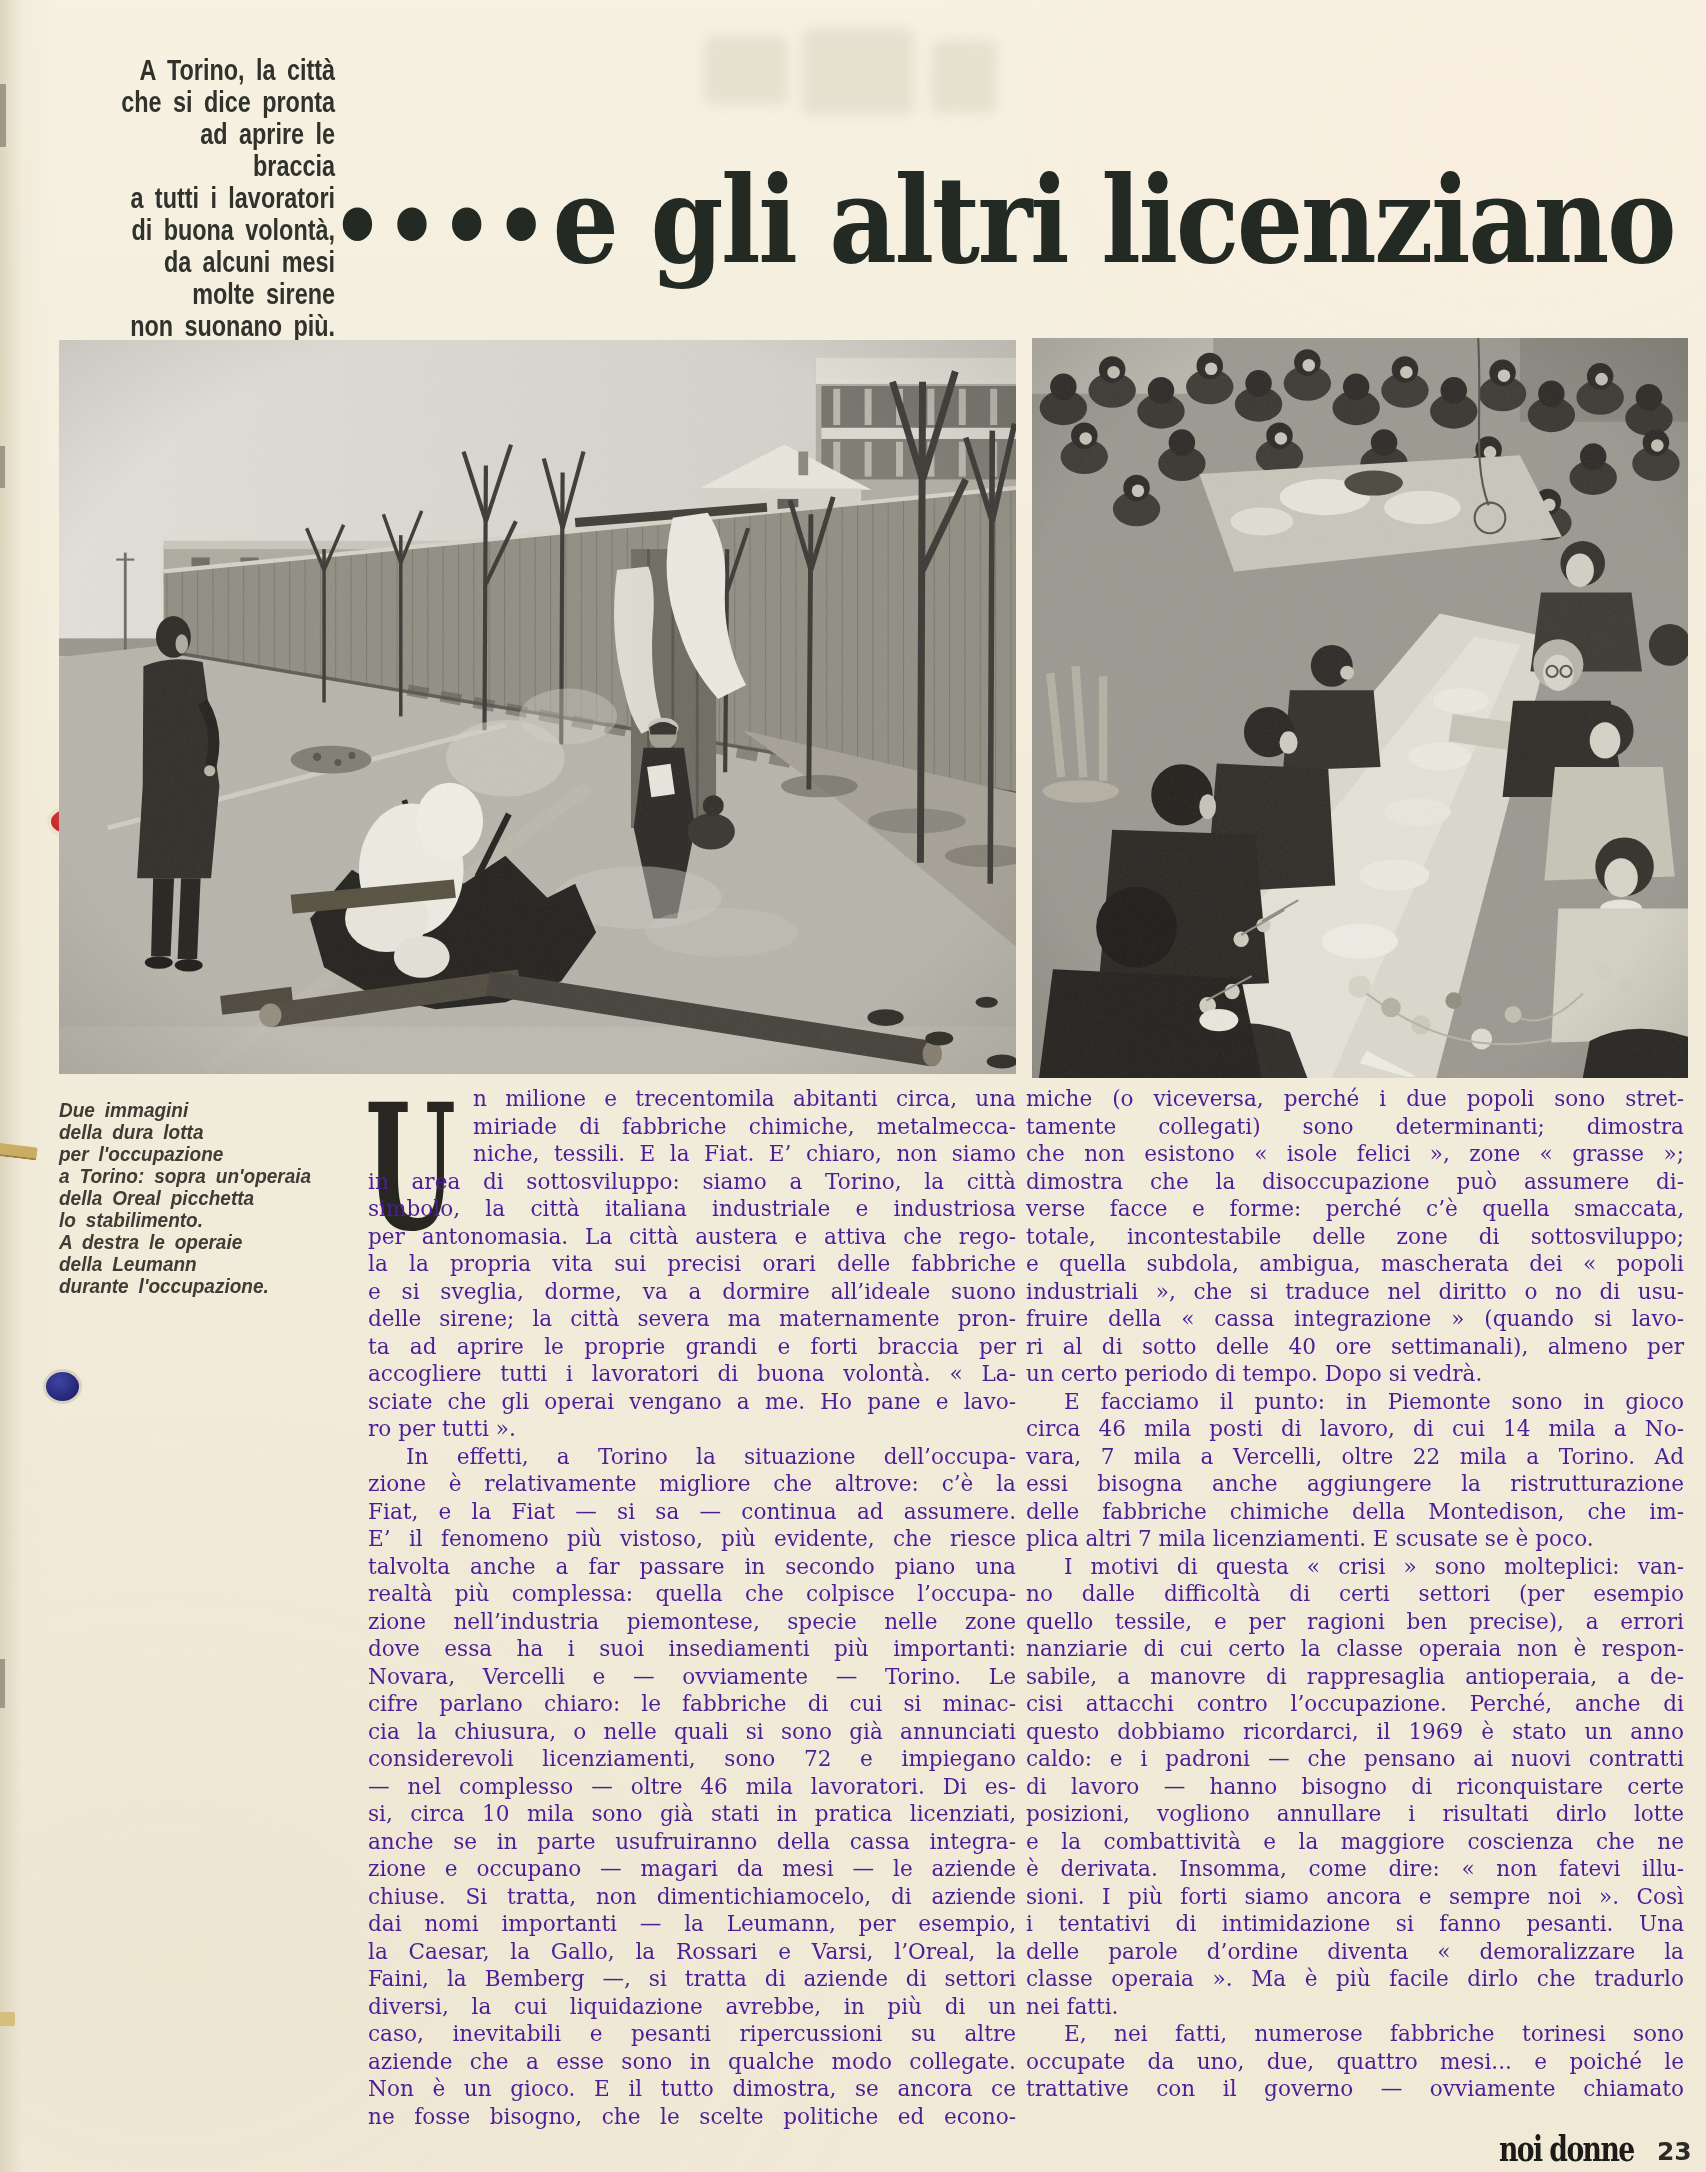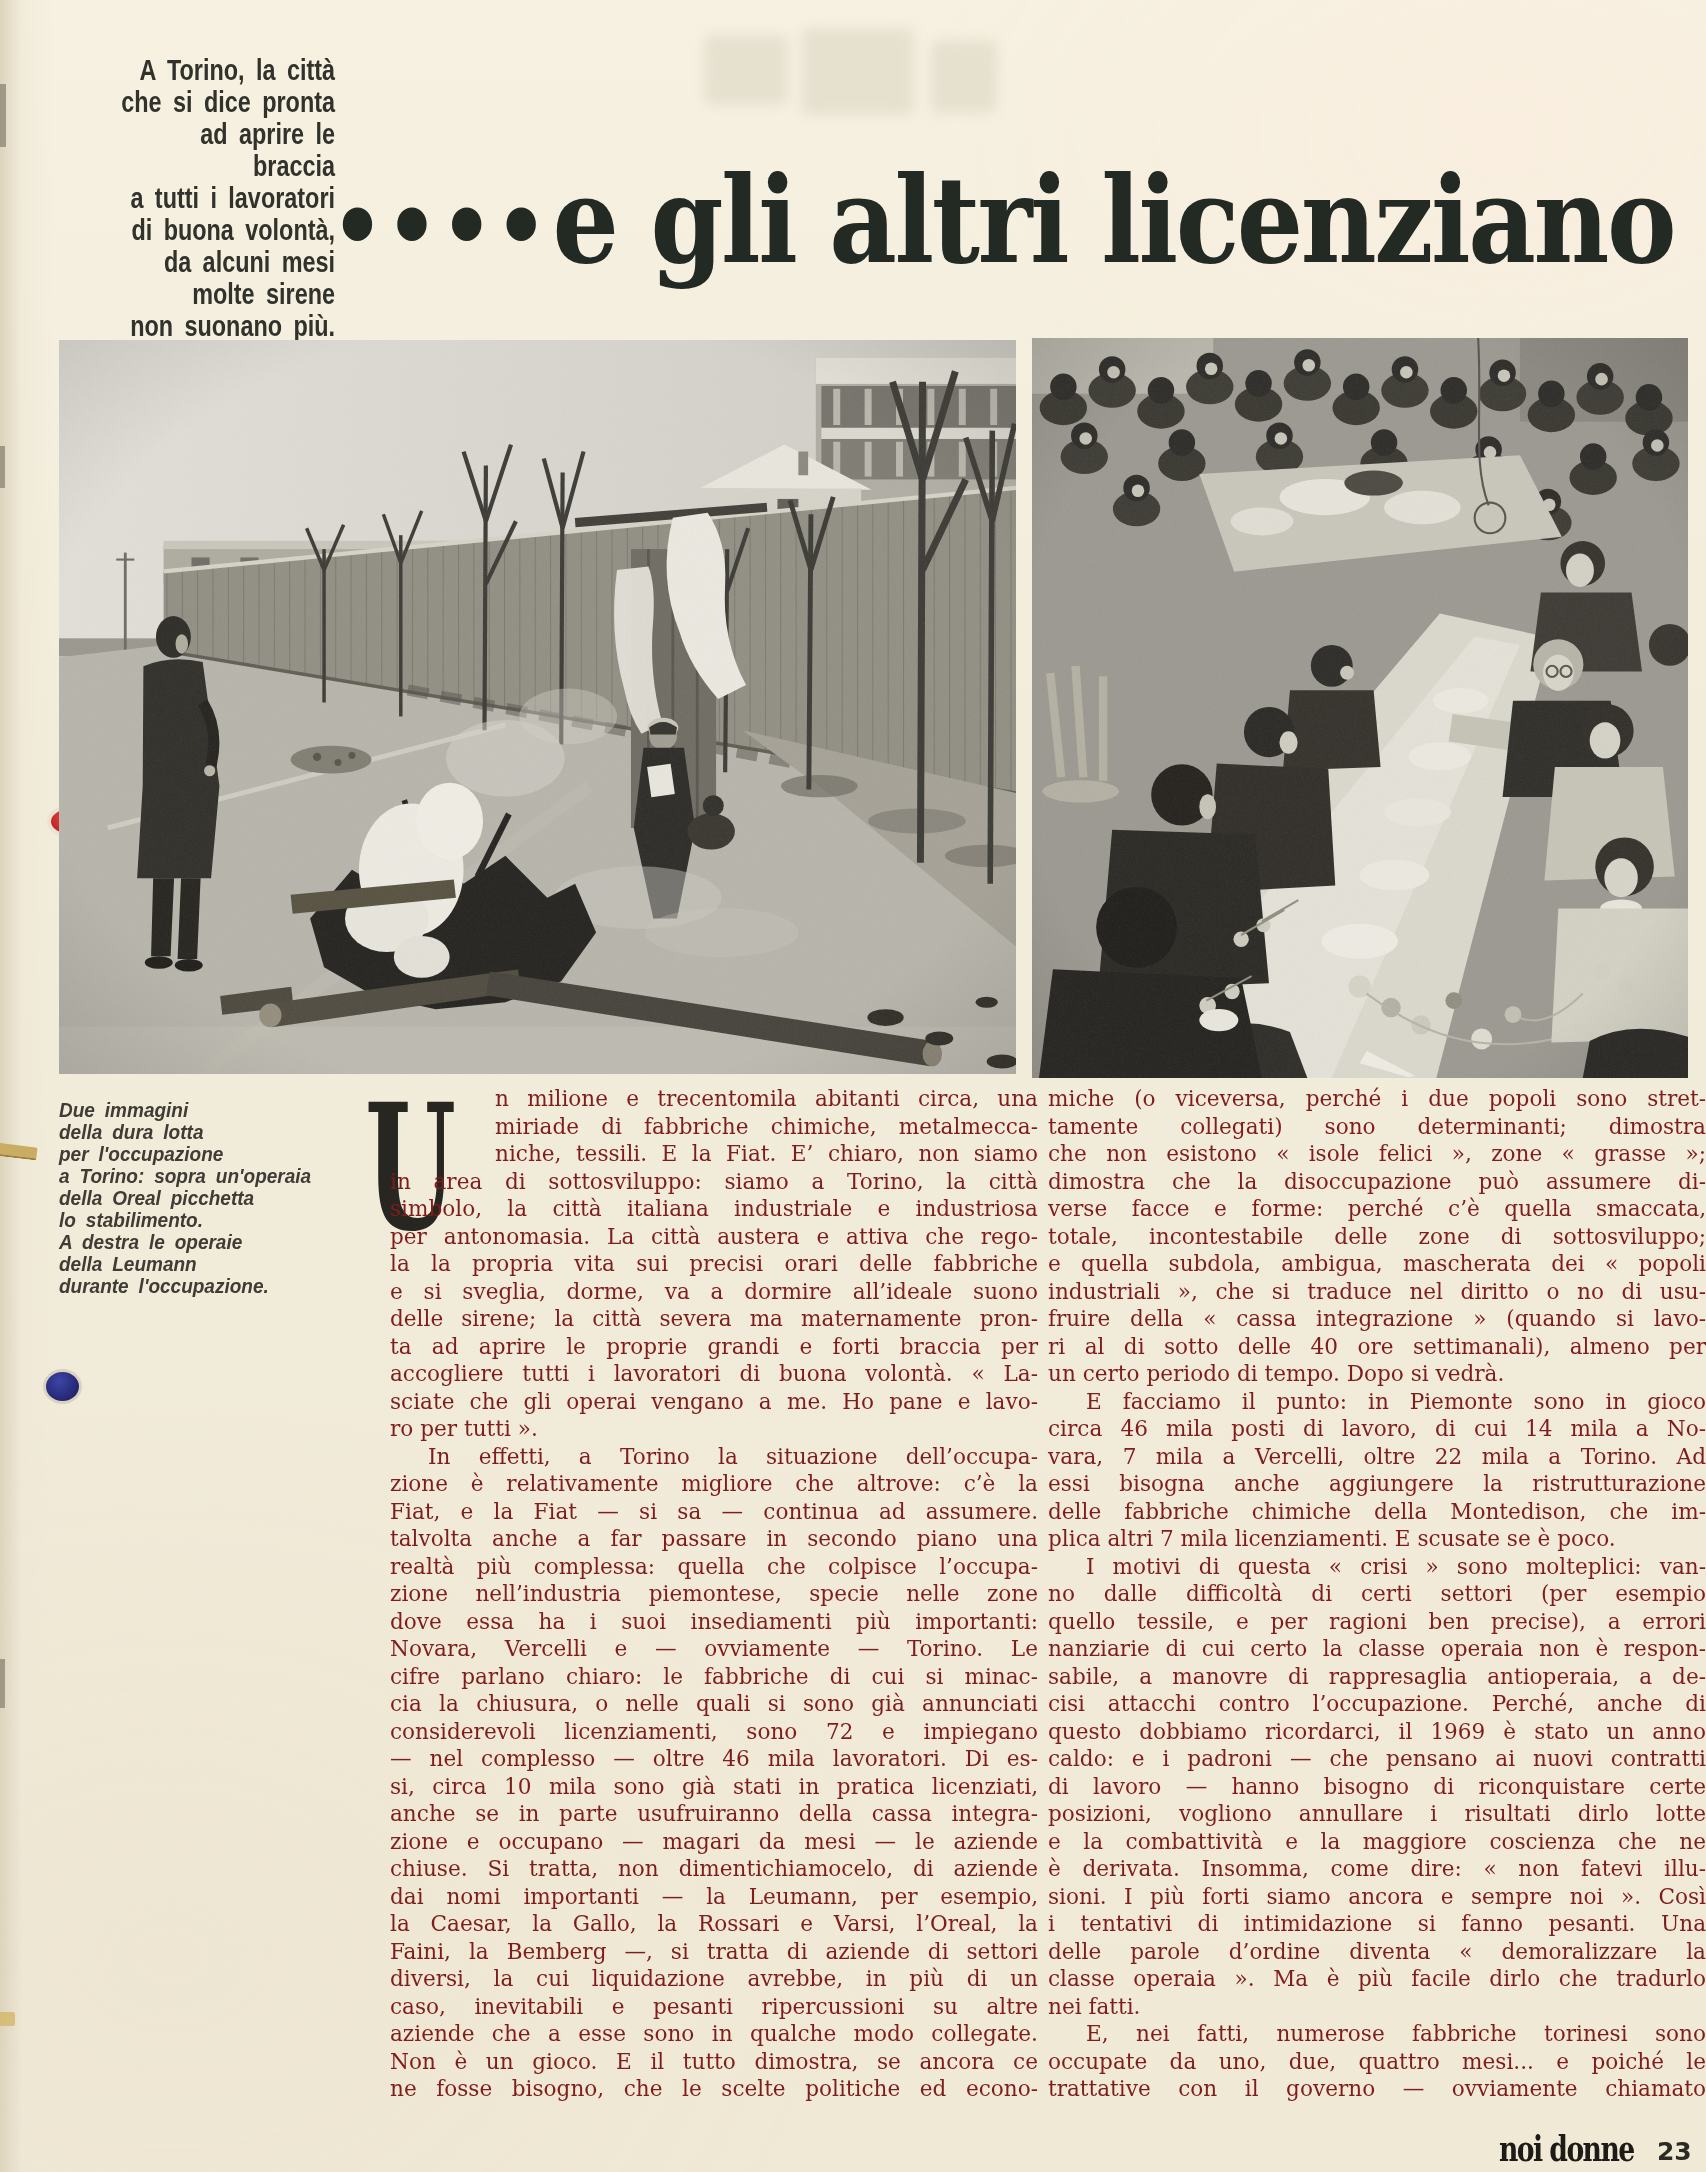--- a/index.html
+++ b/index.html
@@ -37,22 +37,22 @@
   figure{margin:0;padding:0;position:absolute;}
   .photo-left{left:59px;top:340px;width:957px;height:734px;}
   .photo-right{left:1032px;top:338px;width:656px;height:740px;}
   figure svg{display:block;width:100%;height:100%;}
   
   .caption{position:absolute;left:59px;top:1099px;width:307px;
     font-family:"Liberation Sans",sans-serif;font-style:italic;font-weight:bold;
     font-size:20px;line-height:22px;color:#3f3b35;word-spacing:4.9px;
     transform:scaleX(.95);transform-origin:0 0;}
   
-  .col{position:absolute;font-size:21.6px;line-height:27.5px;color:#7f1d1d;
-    font-family:"DejaVu Serif",serif;margin-left:22px;}
+  .col{position:absolute;font-size:21.6px;line-height:27.5px;color:#4c1d95;
+    font-family:"DejaVu Serif",serif;}
   .col div{text-align:justify;text-align-last:justify;}
   .col div.end{text-align-last:left;}
   .col div.ind{text-indent:38px;}
   .col div.capind{margin-left:105px;}
   .col1{left:368px;top:1085px;width:648px;}
   .col2{left:1026px;top:1085px;width:658px;}
   .dropcap{position:absolute;left:365px;top:1081px;font-family:"DejaVu Serif",serif;
     font-weight:bold;font-size:174px;line-height:1;color:#282620;
     transform:scaleX(.6);transform-origin:0 0;}
   
@@ -455,20 +455,21 @@
     <div>la la propria vita sui precisi orari delle fabbriche</div>
     <div>e si sveglia, dorme, va a dormire all’ideale suono</div>
     <div>delle sirene; la città severa ma maternamente pron-</div>
     <div>ta ad aprire le proprie grandi e forti braccia per</div>
     <div>accogliere tutti i lavoratori di buona volontà. « La-</div>
     <div>sciate che gli operai vengano a me. Ho pane e lavo-</div>
     <div class="end">ro per tutti ».</div>
     <div class="ind">In effetti, a Torino la situazione dell’occupa-</div>
     <div>zione è relativamente migliore che altrove: c’è la</div>
     <div>Fiat, e la Fiat — si sa — continua ad assumere.</div>
+    <div>E’ il fenomeno più vistoso, più evidente, che riesce</div>
     <div>talvolta anche a far passare in secondo piano una</div>
     <div>realtà più complessa: quella che colpisce l’occupa-</div>
     <div>zione nell’industria piemontese, specie nelle zone</div>
     <div>dove essa ha i suoi insediamenti più importanti:</div>
     <div>Novara, Vercelli e — ovviamente — Torino. Le</div>
     <div>cifre parlano chiaro: le fabbriche di cui si minac-</div>
     <div>cia la chiusura, o nelle quali si sono già annunciati</div>
     <div>considerevoli licenziamenti, sono 72 e impiegano</div>
     <div>— nel complesso — oltre 46 mila lavoratori. Di es-</div>
     <div>si, circa 10 mila sono già stati in pratica licenziati,</div>

